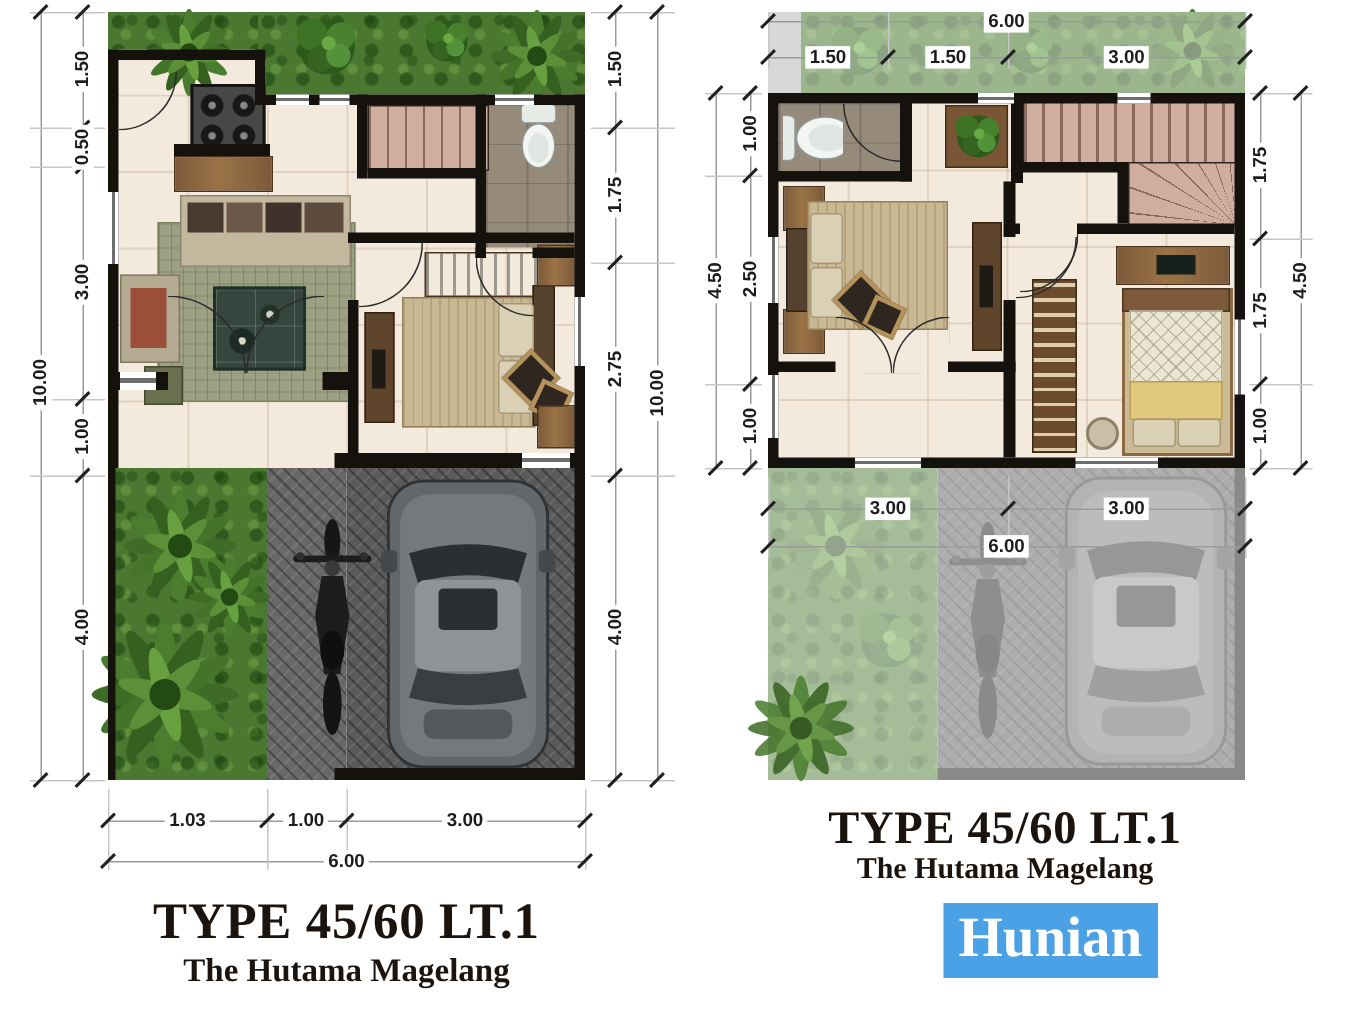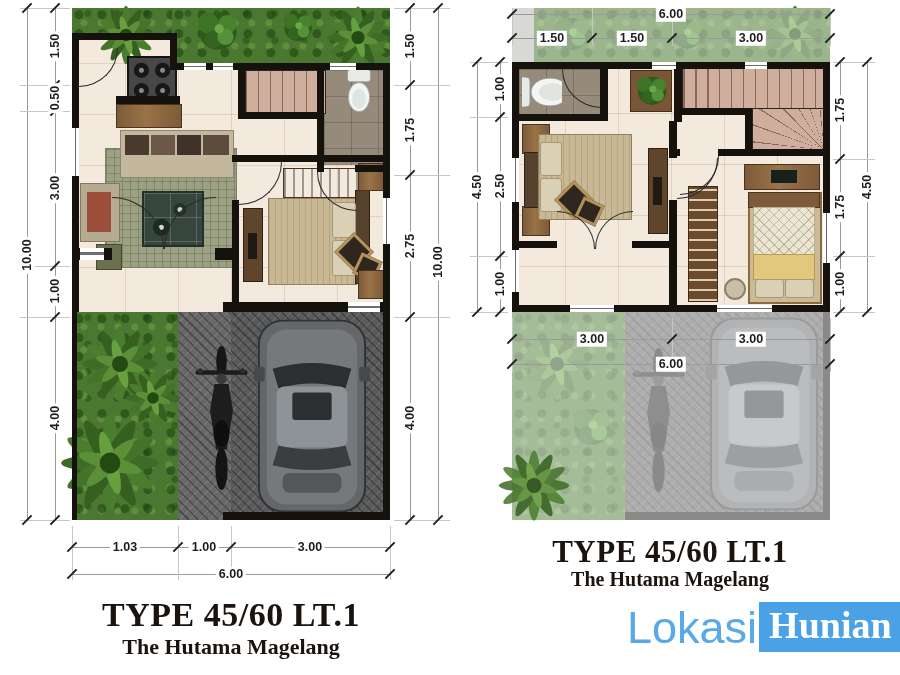--- a/index.html
+++ b/index.html
@@ -500,17 +500,16 @@
     <span class="dlab" style="left:751px;top:339px;">3.00</span>
     <span class="dlab" style="left:671px;top:364px;">6.00</span>
 
     <div class="tblock small" style="left:505px;top:535px;width:330px;">
       <div class="t1">TYPE 45/60 LT.1</div>
       <div class="t2">The Hutama Magelang</div>
     </div>
   </section>
 
   <div class="logo" style="left:627px;top:602px;">
-    <span class="logo-prefix" style="color:#58a9ea;">Lokasi</span>
     <span class="logo-suffix" style="color:#ffffff;background:#4aa1e6;">Hunian</span>
   </div>
 
 </div>
 
 </body></html>

